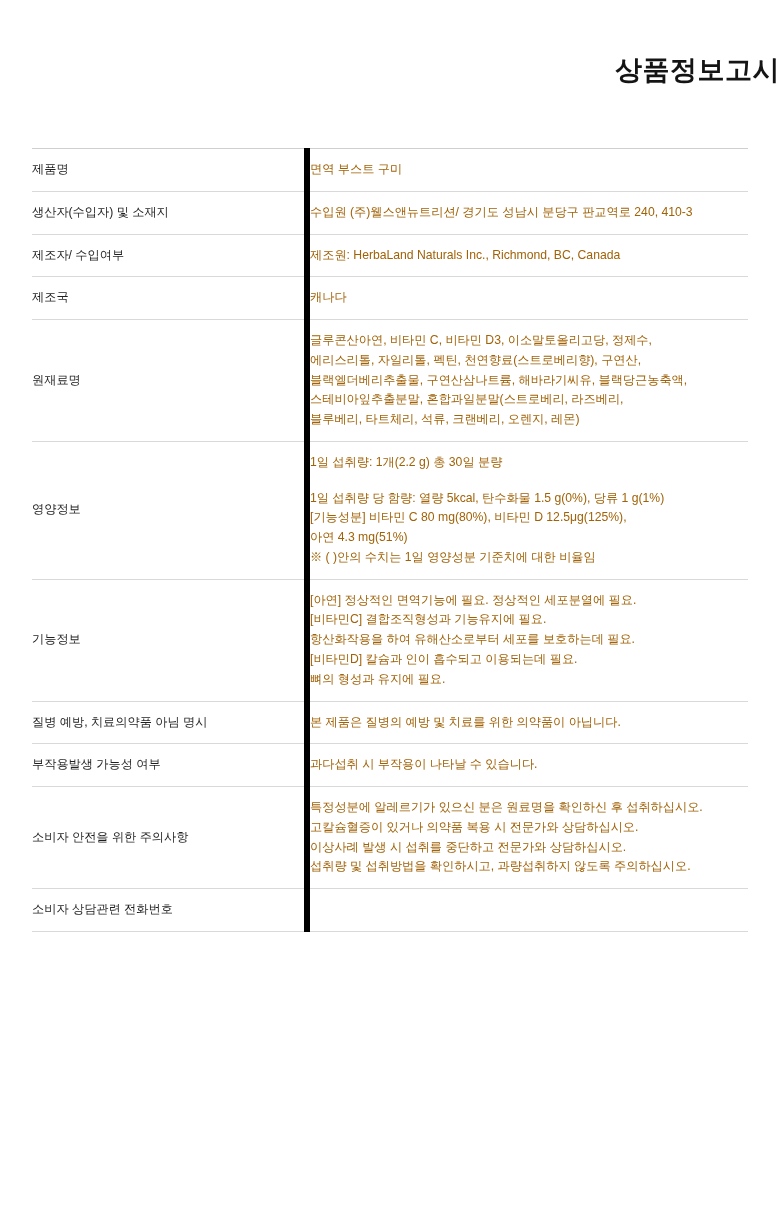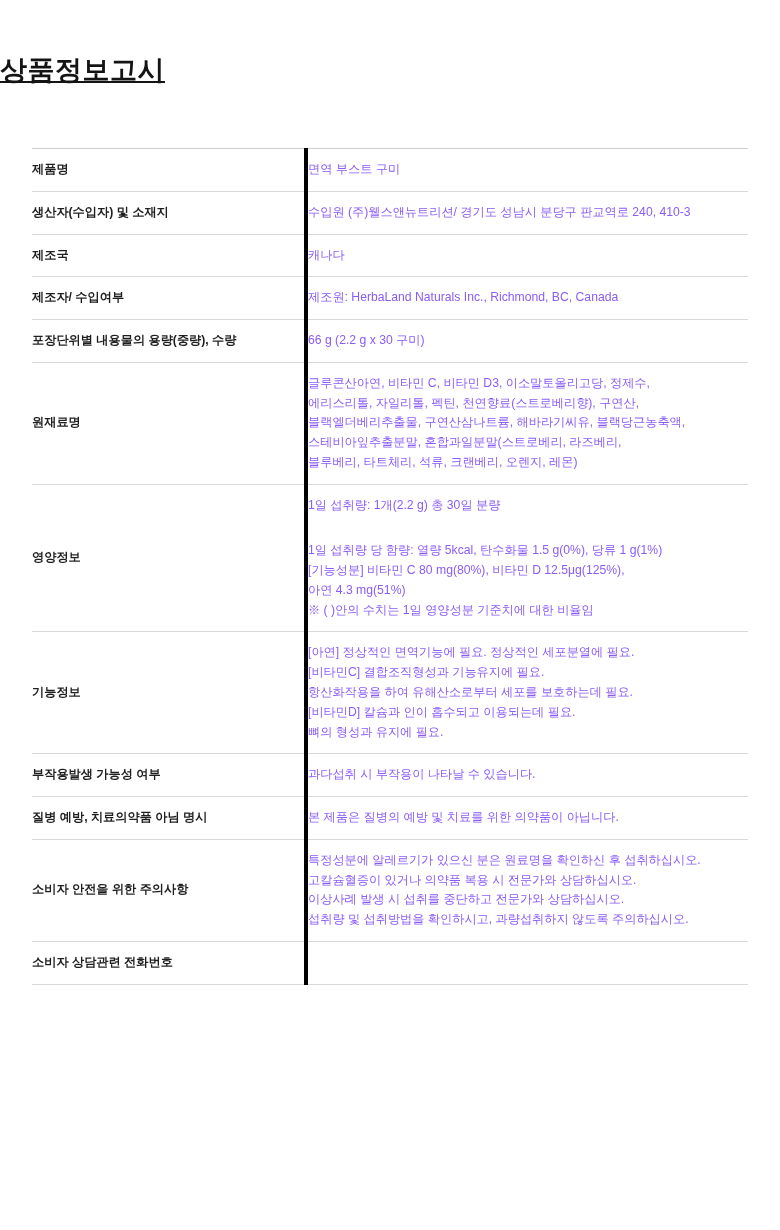--- a/index.html
+++ b/index.html
@@ -15,28 +15,27 @@
     -webkit-font-smoothing: antialiased;
   }
   .page {
     width: 780px;
     min-height: 1230px;
     position: relative;
     background: #fff;
     box-sizing: border-box;
   }
   .doc-title {
-    text-align: left;
+    text-align: right;
     font-size: 27px;
     font-weight: bold;
     letter-spacing: 0.5px;
     padding-top: 52px;
     padding-bottom: 0;
     color: #141414;
-    text-decoration: underline;
   }
   .table-wrap {
     margin: 60px 32px 0 32px;
     width: 716px;
   }
   table.info {
     width: 100%;
     border-collapse: collapse;
     table-layout: fixed;
   }
@@ -53,34 +52,33 @@
     vertical-align: middle;
     padding: 11px 0 11px 0;
     font-size: 12.2px;
     line-height: 1.62;
   }
   td.label {
     width: 272px;
     padding-left: 14px;
     padding-right: 8px;
     color: #1f1f1f;
-    border-right: 4px solid #000000;
+    border-right: 6px solid #000000;
     white-space: nowrap;
-    font-weight: bold;
   }
   td.value {
     padding-left: 18px;
     padding-right: 10px;
-    color: #8b5cf6;
+    color: #a16207;
   }
   td.value .line {
     display: block;
   }
   td.value .line.gap {
-    margin-top: 26px;
+    margin-top: 16px;
   }
   .nutrition-first {
     margin-bottom: 12px;
   }
 </style>
 </head>
 <body>
 
 <div class="page">
 
@@ -99,40 +97,34 @@
 
 
         <tr>
           <td class="label">생산자(수입자) 및 소재지</td>
           <td class="value">
             <span class="line">수입원 (주)웰스앤뉴트리션/ 경기도 성남시 분당구 판교역로 240, 410-3</span>
           </td>
         </tr>
 
         <tr>
+          <td class="label">제조자/ 수입여부</td>
+          <td class="value">
+            <span class="line">제조원: HerbaLand Naturals Inc., Richmond, BC, Canada</span>
+          </td>
+        </tr>
+
+        <tr>
           <td class="label">제조국</td>
           <td class="value">
             <span class="line">캐나다</span>
           </td>
         </tr>
 
-        <tr>
-          <td class="label">제조자/ 수입여부</td>
-          <td class="value">
-            <span class="line">제조원: HerbaLand Naturals Inc., Richmond, BC, Canada</span>
-          </td>
-        </tr>
 
-
-        <tr>
-          <td class="label">포장단위별 내용물의 용량(중량), 수량</td>
-          <td class="value">
-            <span class="line">66 g (2.2 g x 30 구미)</span>
-          </td>
-        </tr>
 
         <tr>
           <td class="label">원재료명</td>
           <td class="value">
             <span class="line">글루콘산아연, 비타민 C, 비타민 D3, 이소말토올리고당, 정제수,</span>
             <span class="line">에리스리톨, 자일리톨, 펙틴, 천연향료(스트로베리향), 구연산,</span>
             <span class="line">블랙엘더베리추출물, 구연산삼나트륨, 해바라기씨유, 블랙당근농축액,</span>
             <span class="line">스테비아잎추출분말, 혼합과일분말(스트로베리, 라즈베리,</span>
             <span class="line">블루베리, 타트체리, 석류, 크랜베리, 오렌지, 레몬)</span>
           </td>
@@ -155,30 +147,30 @@
             <span class="line">[아연] 정상적인 면역기능에 필요. 정상적인 세포분열에 필요.</span>
             <span class="line">[비타민C]  결합조직형성과 기능유지에 필요.</span>
             <span class="line">항산화작용을 하여 유해산소로부터 세포를 보호하는데 필요.</span>
             <span class="line">[비타민D] 칼슘과 인이 흡수되고 이용되는데 필요.</span>
             <span class="line">뼈의 형성과 유지에 필요.</span>
           </td>
         </tr>
 
 
         <tr>
-          <td class="label">부작용발생 가능성 여부</td>
+          <td class="label">질병 예방, 치료의약품 아님 명시</td>
           <td class="value">
-            <span class="line">과다섭취 시 부작용이 나타날 수 있습니다.</span>
+            <span class="line">본 제품은 질병의 예방 및 치료를 위한 의약품이 아닙니다.</span>
           </td>
         </tr>
 
         <tr>
-          <td class="label">질병 예방, 치료의약품 아님 명시</td>
+          <td class="label">부작용발생 가능성 여부</td>
           <td class="value">
-            <span class="line">본 제품은 질병의 예방 및 치료를 위한 의약품이 아닙니다.</span>
+            <span class="line">과다섭취 시 부작용이 나타날 수 있습니다.</span>
           </td>
         </tr>
 
 
 
         <tr>
           <td class="label">소비자 안전을 위한 주의사항</td>
           <td class="value">
             <span class="line">특정성분에 알레르기가 있으신 분은 원료명을 확인하신 후 섭취하십시오.</span>
             <span class="line">고칼슘혈증이 있거나 의약품 복용 시 전문가와 상담하십시오.</span>

